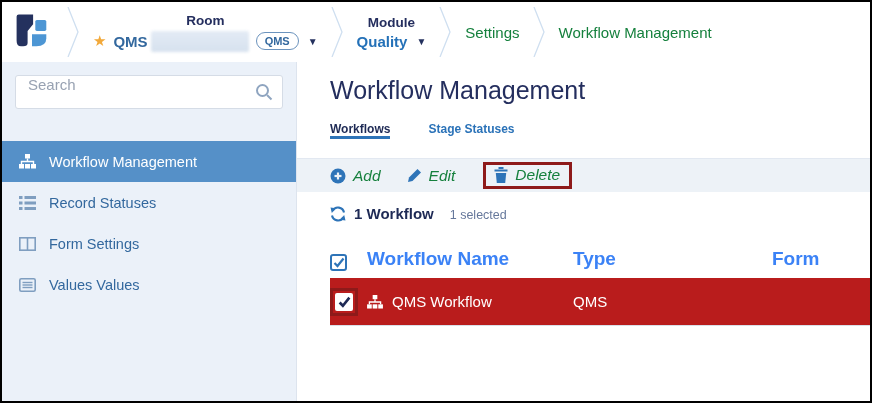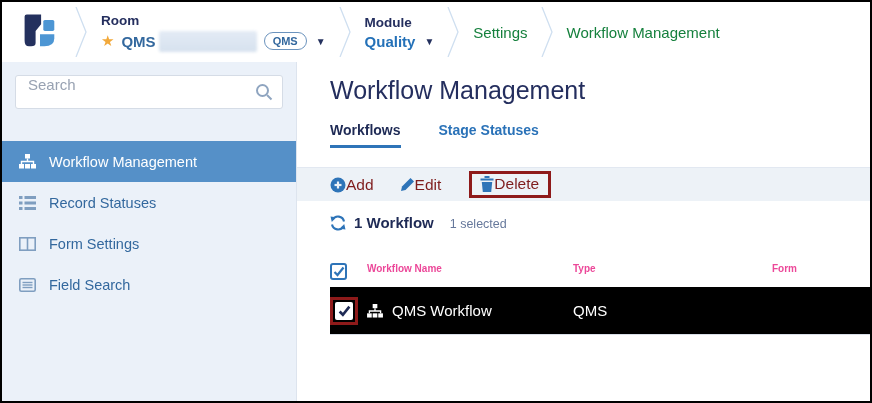--- a/index.html
+++ b/index.html
@@ -1,21 +1,21 @@
 <!DOCTYPE html>
 <html><head>
 <meta charset="utf-8">
 <style>
   * { margin:0; padding:0; box-sizing:border-box; }
   html,body { background:#fff; }
   body { font-family:"Liberation Sans","DejaVu Sans",sans-serif; }
   .frame { width:872px; height:403px; border:2px solid #000; background:#fff; overflow:hidden; position:relative; }
 
   
-  header { height:60px; display:flex; align-items:center; padding-left:16px; background:#fff; }
+  header { height:60px; display:flex; align-items:center; padding-left:8px; background:#fff;text-align:center; }
   .logo { width:44px; height:44px; flex:0 0 auto; }
   .chev-sep { margin:0 13px; flex:0 0 auto; }
   .crumb { display:flex; flex-direction:column; justify-content:center; gap:3px; }
   .crumb-label { font-size:13.5px; font-weight:700; color:#242e5e; }
   .crumb-row { display:flex; align-items:center; }
   .star { color:#f2a93b; font-size:15px; margin-right:7px; }
   .room-name { font-size:15px; font-weight:700; color:#33689e; }
   .redacted { display:inline-block; width:98px; height:21px; background:linear-gradient(#e3ebf5,#d6e1ee); border-radius:2px; filter:blur(1.6px); margin-left:3px; }
   .pill { margin-left:7px; font-size:11px; font-weight:700; color:#33689e; border:1.5px solid #6b93bd; border-radius:10px; padding:2px 8px; background:#fff; }
   .caret { color:#24315e; font-size:10px; margin-left:9px; }
@@ -31,35 +31,35 @@
   .search-icn { position:absolute; right:10px; top:8px; }
   nav { margin-top:32px; }
   .side-item { height:41px; display:flex; align-items:center; padding-left:17px; color:#33689e; font-size:14.5px; cursor:pointer; }
   .side-item .s-icn { width:18px; margin-right:12px; display:flex; color:#7f9ec0; }
   .side-item.selected { background:#5590c8; color:#fff; }
   .side-item.selected .s-icn { color:#fff; }
 
   main { flex:1; background:#fff; }
   h1 { margin:13px 0 0 33px; font-size:25px; font-weight:400; color:#242e5e; line-height:30px; }
   .tabs { display:flex; gap:38px; margin:17px 0 0 33px; }
-  .tab { font-size:14px; font-weight:700; color:#2a72b8; padding-bottom:7px; cursor:pointer; }
+  .tab { font-size:12px; font-weight:700; color:#2a72b8; padding-bottom:0; cursor:pointer; }
   .tab.active { color:#1e2a55; border-bottom:3px solid #2e74b8; }
 
   .toolbar { margin-top:19px; height:34px; background:#edf2f7; border-top:1px solid #e2e8f1; display:flex; align-items:center; padding-left:33px; gap:26px; }
-  .tool { display:flex; align-items:center; font-size:15.5px; color:#7f1d1d; cursor:pointer; }
+  .tool { display:flex; align-items:center; gap:7px; font-size:15.5px; color:#15803d; cursor:pointer;font-style:italic; }
   .annotation-box { border:3px solid #8e1a1a; padding:1px 9px 2px 8px; margin-left:2px; display:flex; align-items:center; }
 
   .summary { display:flex; align-items:flex-end; margin:13px 0 0 33px; gap:8px; }
   .summary-count { font-size:15px; font-weight:700; color:#1e2a55; }
   .summary-selected { font-size:12.5px; color:#66789b; margin-left:8px; }
 
   .table { margin:18px 0 0 33px; }
   .thead, .trow { display:grid; grid-template-columns:37px 206px 199px 1fr; align-items:center; }
-  .thead { height:38px; font-size:10px; font-weight:700; color:#ec4899; }
-  .trow { height:48px; background:#000000; color:#fff; font-size:15px; border-bottom:1px solid #d9dfe8; cursor:pointer; }
+  .thead { height:38px; font-size:19px; font-weight:700; color:#3b82f6; }
+  .trow { height:48px; background:#b91c1c; color:#fff; font-size:15px; border-bottom:1px solid #d9dfe8; cursor:pointer; }
   .checkbox { width:17px; height:17px; background:#fff; border:2px solid #2e74b8; border-radius:3px; display:flex; align-items:center; justify-content:center; cursor:pointer; }
   .thead .checkbox { margin-top:6px; color:#2e74b8; }
   .cb-annotation { display:inline-flex; border:3px solid #8e1a1a; padding:2px; }
   .row-cb { border:none; width:18px; height:18px; border-radius:2px; color:#1e2a55; }
   .name-cell { display:flex; align-items:center; gap:9px; }
 </style>
 </head>
 <body>
 
 <div class="frame">
@@ -159,21 +159,21 @@
         </div>
         <div class="side-item">
           <span class="s-icn">
             <svg width="17" height="14" viewBox="0 0 17 14">
                 <rect x="0.8" y="0.8" width="15.4" height="12.4" rx="1.5" fill="none" stroke="currentColor" stroke-width="1.6"></rect>
                 <line x1="3.5" y1="4.5" x2="13.5" y2="4.5" stroke="currentColor" stroke-width="1.4"></line>
                 <line x1="3.5" y1="7" x2="13.5" y2="7" stroke="currentColor" stroke-width="1.4"></line>
                 <line x1="3.5" y1="9.5" x2="13.5" y2="9.5" stroke="currentColor" stroke-width="1.4"></line>
               </svg>
           </span>
-          <span>Field Search</span>
+          <span>Values Values</span>
         </div>
       </nav>
     </aside>
 
     <main>
       <h1>Workflow Management</h1>
 
       <div class="tabs">
         <div class="tab active">Workflows</div>
         <div class="tab">Stage Statuses</div>

